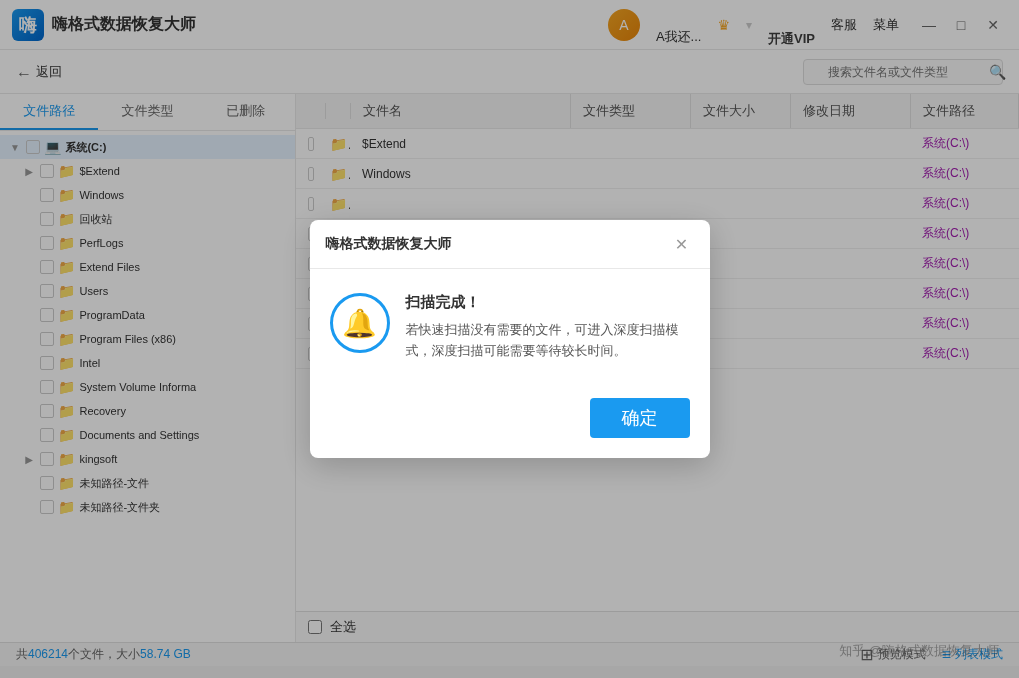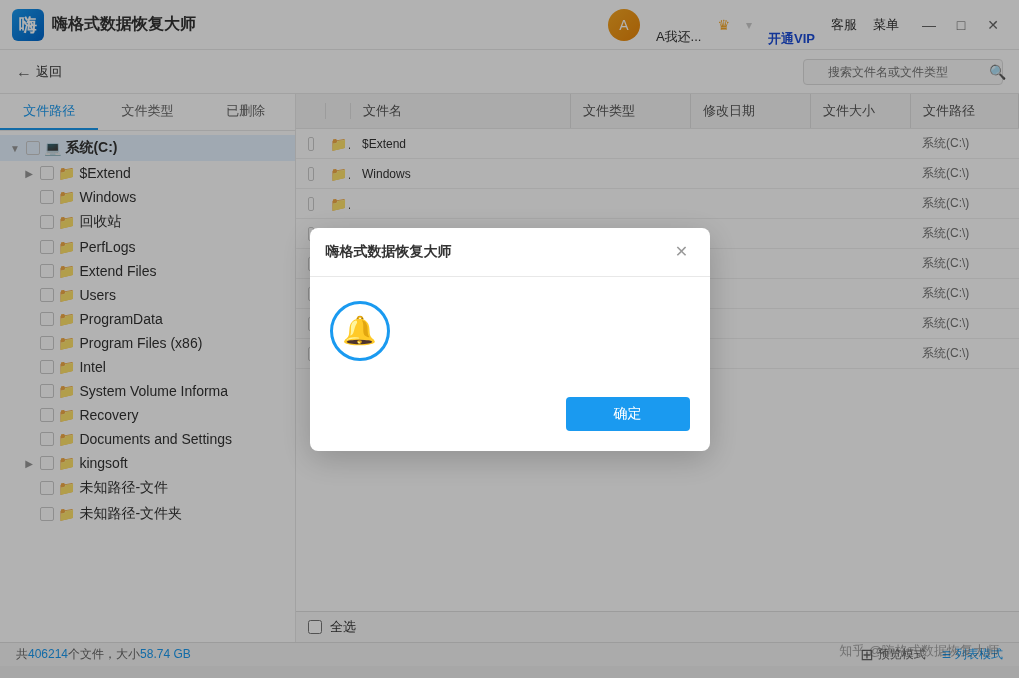--- a/index.html
+++ b/index.html
@@ -33,21 +33,21 @@
     }
     .user-avatar {
       width: 32px; height: 32px; border-radius: 50%;
       background: linear-gradient(135deg, #f5a623, #e8860a);
       display: flex; align-items: center; justify-content: center;
       color: white; font-size: 14px;
     }
     .user-name { font-size: 13px; color: #333; margin-top: 24px; }
     .crown-icon { color: #f5a623; font-size: 14px; }
     .vip-btn {
-      color: #1d4ed8; font-weight: bold; font-size: 13px;
+      color: #404040; font-weight: bold; font-size: 13px;
       cursor: pointer; border: none; background: none; margin-top: 29px;
     }
     .nav-btn {
       color: #333; font-size: 13px; cursor: pointer; border: none; background: none;
     }
     .win-controls { display: flex; gap: 4px; }
     .win-btn {
       width: 28px; height: 28px; border: none; background: none; cursor: pointer;
       display: flex; align-items: center; justify-content: center;
       font-size: 14px; color: #666; border-radius: 4px;
@@ -123,21 +123,21 @@
       flex-shrink: 0;
     }
     .tree-checkbox {
       width: 14px; height: 14px; border: 1px solid #ccc;
       border-radius: 2px; flex-shrink: 0; display: flex;
       align-items: center; justify-content: center;
     }
     .folder-icon { font-size: 14px; flex-shrink: 0; }
     .folder-orange { color: #ff8c00; }
     .folder-blue { color: #4a90d9; }
-    .tree-label { font-size: 14px; }
+    .tree-label { font-size: 11px; }
     .tree-indent-1 { padding-left: 22px; }
 
     
     .file-area {
       flex: 1; display: flex; flex-direction: column;
       background: #fff;
     }
     .file-header {
       display: flex; align-items: center;
       border-bottom: 1px solid #e8e8e8;
@@ -159,21 +159,21 @@
       padding: 6px 0; border-bottom: 1px solid #f0f0f0;
       cursor: pointer;
     }
     .file-cell {
       padding: 0 12px; font-size: 12px; color: #333;
       flex-shrink: 0; overflow: hidden; text-overflow: ellipsis; white-space: nowrap;
     }
     .file-checkbox { width: 30px; display: flex; align-items: center; justify-content: center; }
     .file-icon-cell { width: 24px; padding: 0 4px; }
     .file-icon { font-size: 14px; color: #ff8c00; }
-    .path-text { color: #737373; font-size: 12px; }
+    .path-text { color: #a21caf; font-size: 12px; }
 
     
     .status-bar {
       height: 24px; background: #f5f5f5;
       border-top: 1px solid #e0e0e0;
       display: flex; align-items: center;
       padding: 0 16px; justify-content: space-between;
     }
     .status-text { font-size: 12px; color: #666; }
     .status-count { color: #1a9af0; }
@@ -245,21 +245,21 @@
     .dialog-content { flex: 1; }
     .dialog-heading { font-size: 15px; font-weight: bold; color: #333; margin-bottom: 8px; }
     .dialog-message { font-size: 13px; color: #555; line-height: 1.6; }
     .dialog-footer {
       display: flex; justify-content: flex-end;
       padding: 12px 20px 20px;
     }
     .dialog-confirm-btn {
       background: #1a9af0; color: white;
       border: none; border-radius: 4px;
-      padding: 8px 48px; font-size: 14px; cursor: pointer;
+      padding: 8px 32px; font-size: 18px; cursor: pointer;
     }
 
     
     .file-list::-webkit-scrollbar,
     .sidebar-tree::-webkit-scrollbar { width: 6px; }
     .file-list::-webkit-scrollbar-track,
     .sidebar-tree::-webkit-scrollbar-track { background: #f5f5f5; }
     .file-list::-webkit-scrollbar-thumb,
     .sidebar-tree::-webkit-scrollbar-thumb { background: #ccc; border-radius: 3px; }
   </style>
@@ -423,22 +423,22 @@
     </div>
   </div>
 
   <div class="file-area">
 
     <div class="file-header">
       <div class="file-header-cell" style="width:30px;"></div>
       <div class="file-header-cell" style="width:24px;"></div>
       <div class="file-header-cell col-name">文件名</div>
       <div class="file-header-cell col-type">文件类型</div>
+      <div class="file-header-cell col-size">文件大小</div>
       <div class="file-header-cell col-date">修改日期</div>
-      <div class="file-header-cell col-size">文件大小</div>
       <div class="file-header-cell col-path">文件路径</div>
     </div>
 
     <div class="file-list">
 
       <div class="file-row">
         <div class="file-cell file-checkbox">
           <div style="width:14px;height:14px;border:1px solid #ccc;border-radius:2px;"></div>
         </div>
         <div class="file-cell file-icon-cell"><span class="file-icon">📁</span></div>
@@ -559,20 +559,24 @@
 </div>
 
 <div class="dialog-overlay">
   <div class="dialog">
     <div class="dialog-title-bar">
       <span class="dialog-title">嗨格式数据恢复大师</span>
       <button class="dialog-close-btn">✕</button>
     </div>
     <div class="dialog-body">
       <div class="dialog-bell-icon">🔔</div>
+      <div class="dialog-content">
+        <div class="dialog-heading">扫描完成！</div>
+        <div class="dialog-message">若快速扫描没有需要的文件，可进入深度扫描模式，深度扫描可能需要等待较长时间。</div>
+      </div>
     </div>
     <div class="dialog-footer">
       <button class="dialog-confirm-btn">确定</button>
     </div>
   </div>
 </div>
 
 <div class="watermark">知乎 @嗨格式数据恢复大师</div>
 
 </body></html>

